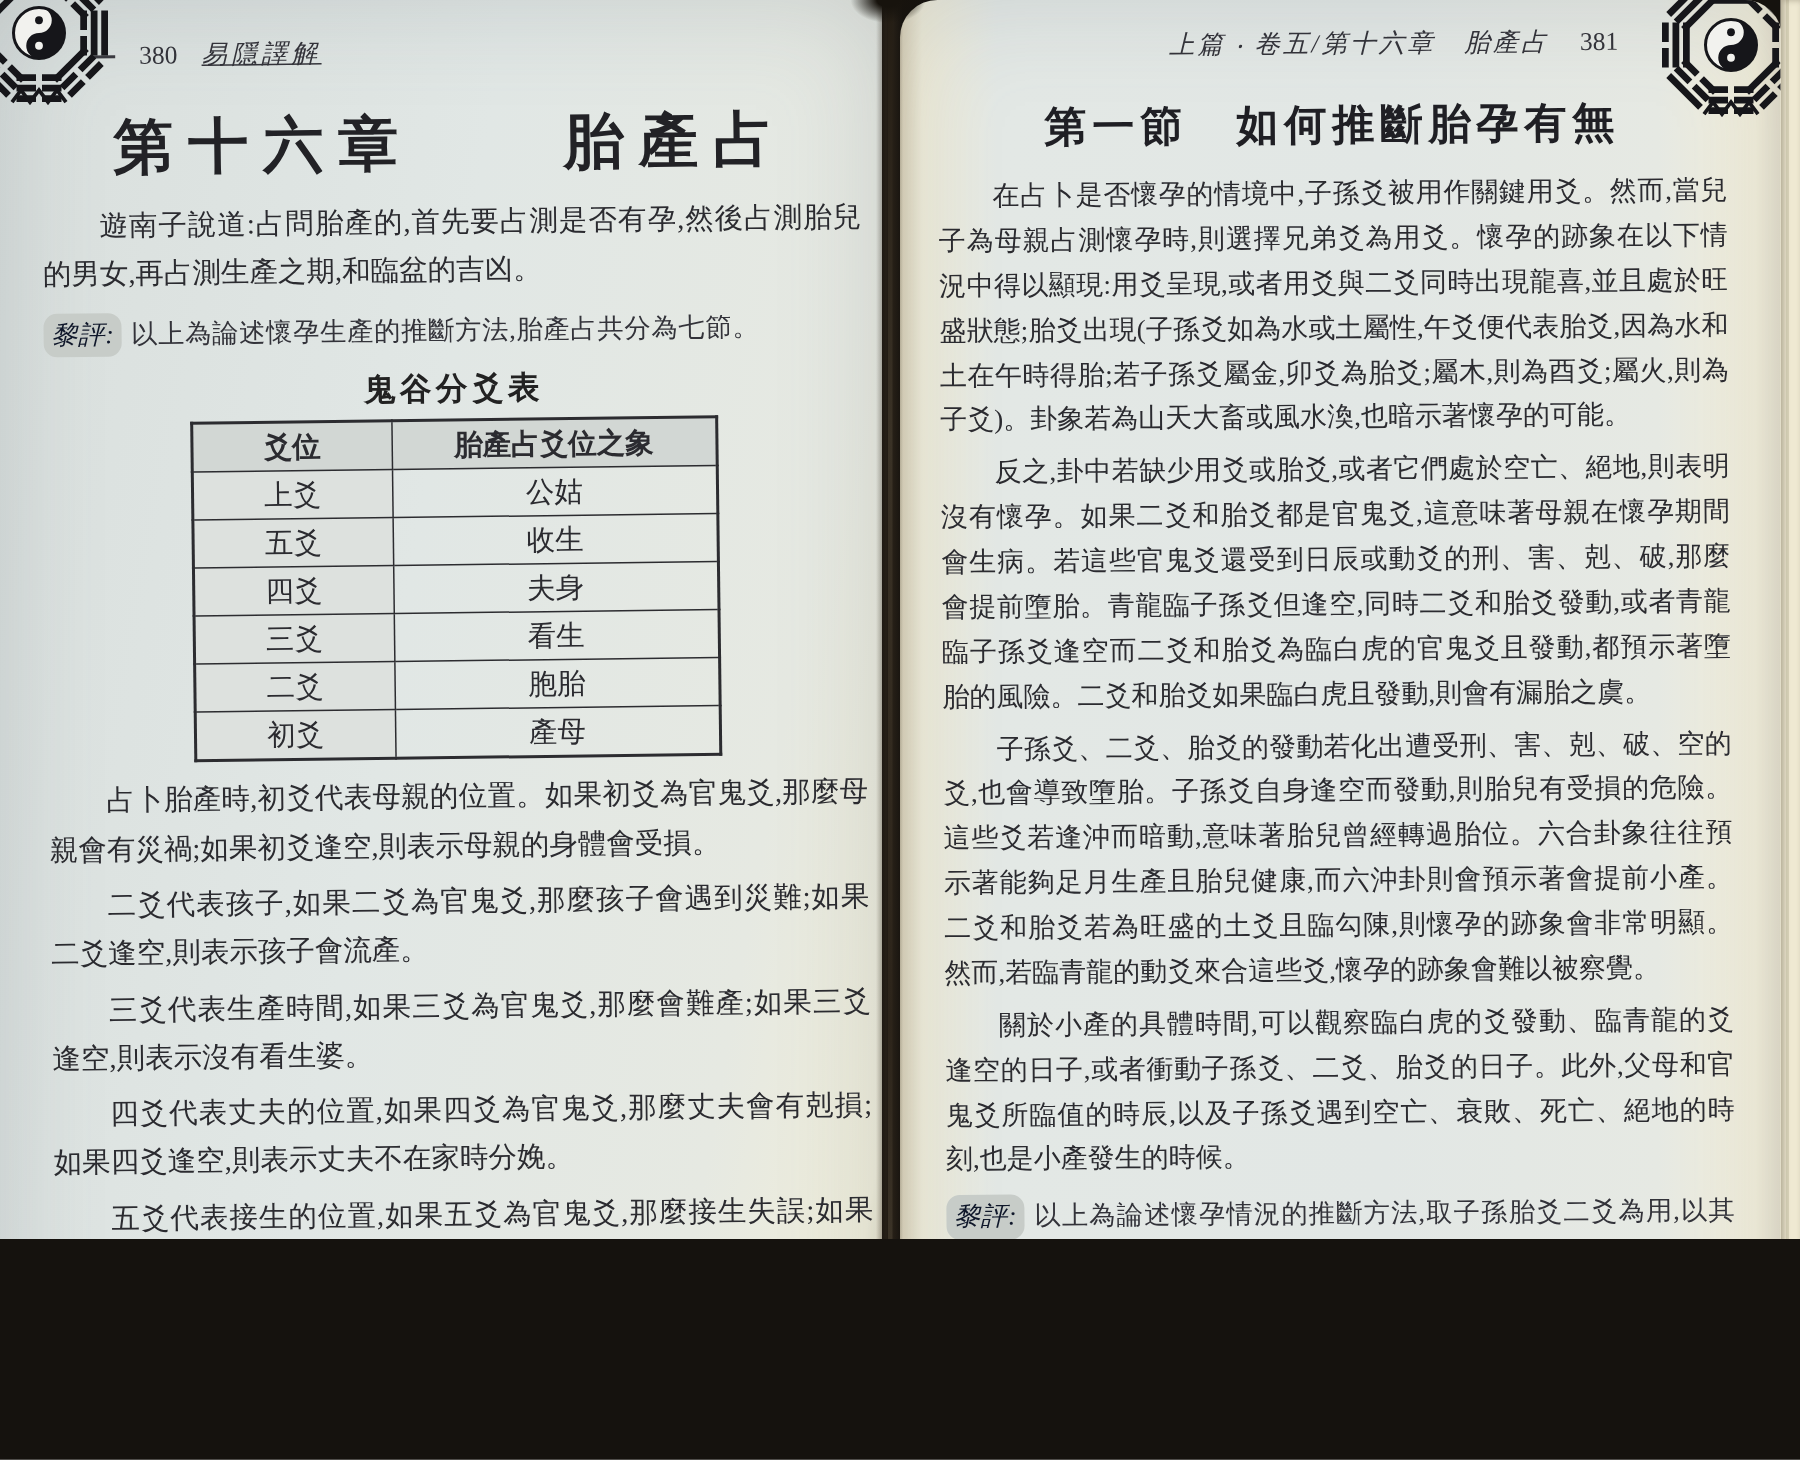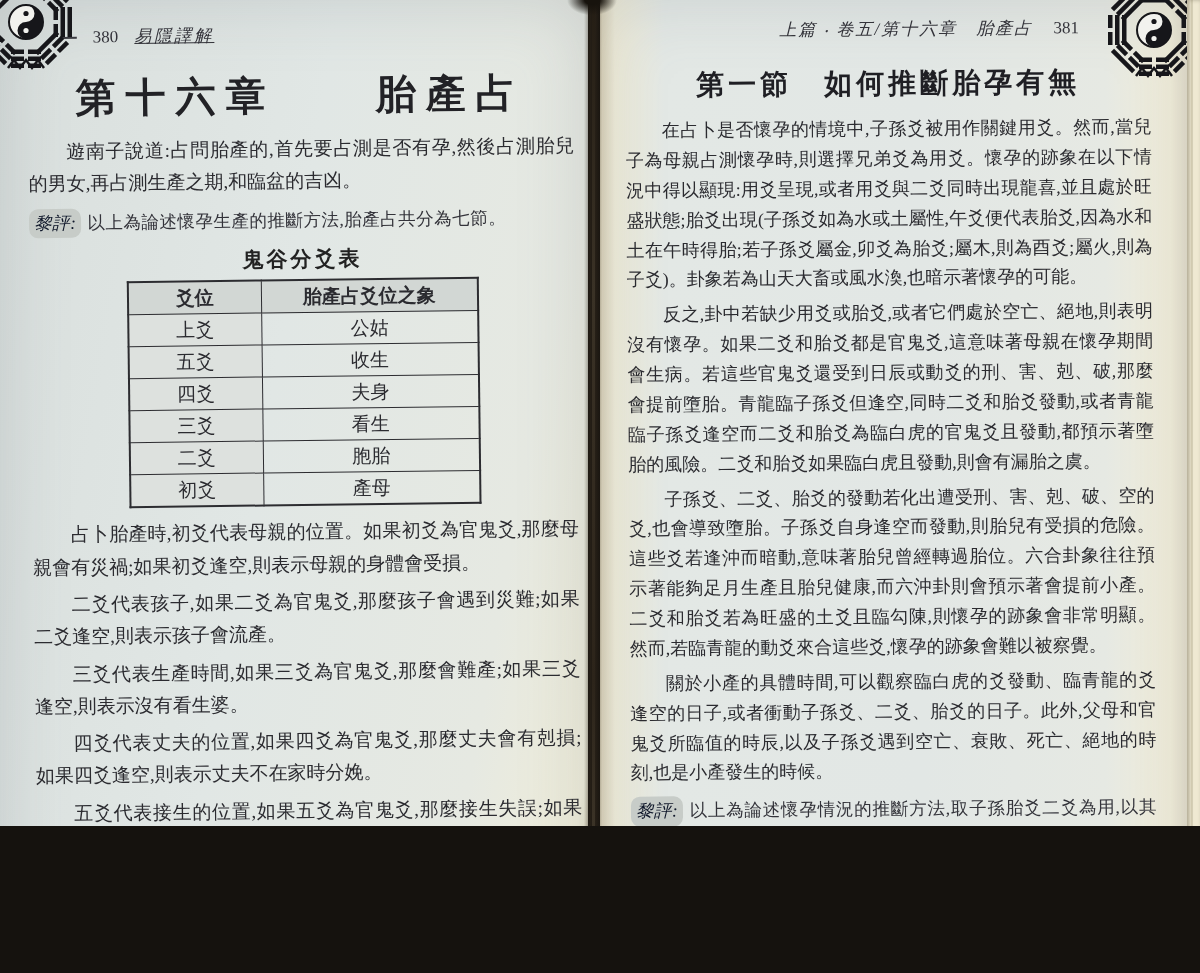--- a/index.html
+++ b/index.html
@@ -4,21 +4,21 @@
 <style>
   html,body{margin:0;padding:0;background:#15120e;}
   .canvas{position:relative;width:1200px;height:826px;overflow:hidden;
     font-family:"Liberation Serif","DejaVu Serif",serif;color:#2b2b30;}
   .page{position:absolute;top:0;height:973px;overflow:hidden;}
   .page-left{left:0;width:588px;
     background:linear-gradient(100deg,#d9dfdd 0%,#e1e7e5 45%,#e6e9e2 80%,#efedda 95%,#d6cfb4 99.5%);
     box-shadow:inset 0 0 70px rgba(100,110,118,.22);}
   .page-right{left:600px;width:588px;
     background:linear-gradient(90deg,#d9d0b6 0%,#efecd9 2.5%,#e3e8e5 11%,#e2e7e5 55%,#e6e9e3 86%,#f2eeda 97%,#e4decb 100%);
-    box-shadow:inset 0 0 70px rgba(100,110,118,.20);}
+    box-shadow:inset 0 0 70px rgba(100,110,118,.20);border-radius:25px;}
   .gutter{position:absolute;left:584px;top:0;width:18px;height:973px;z-index:5;
     background:linear-gradient(90deg,rgba(52,42,30,0) 0%,rgba(52,42,30,.55) 38%,#27201666 50%,rgba(52,42,30,.55) 62%,rgba(52,42,30,0) 100%);}
   .gutter-line{position:absolute;left:592px;top:0;width:3px;height:973px;z-index:6;
     background:linear-gradient(180deg,#241d14 0%,#3a3226 30%,#2c241a 70%,#4a4234 100%);}
   .top-notch{position:absolute;left:566px;top:0;width:52px;height:16px;z-index:7;
     background:radial-gradient(ellipse at 50% 0%,#17130d 20%,rgba(23,19,13,0) 68%);}
   .bottom-v{position:absolute;left:548px;top:938px;width:60px;height:35px;z-index:7;
     background:radial-gradient(ellipse at 45% 100%,#6b6157cc 18%,rgba(107,97,87,0) 70%);}
   .edge-strip{position:absolute;right:0;top:0;width:13px;height:973px;z-index:4;
     background:repeating-linear-gradient(90deg,#ece6cf 0 4px,#d8d2b8 4px 6px,#efe9d2 6px 13px);

